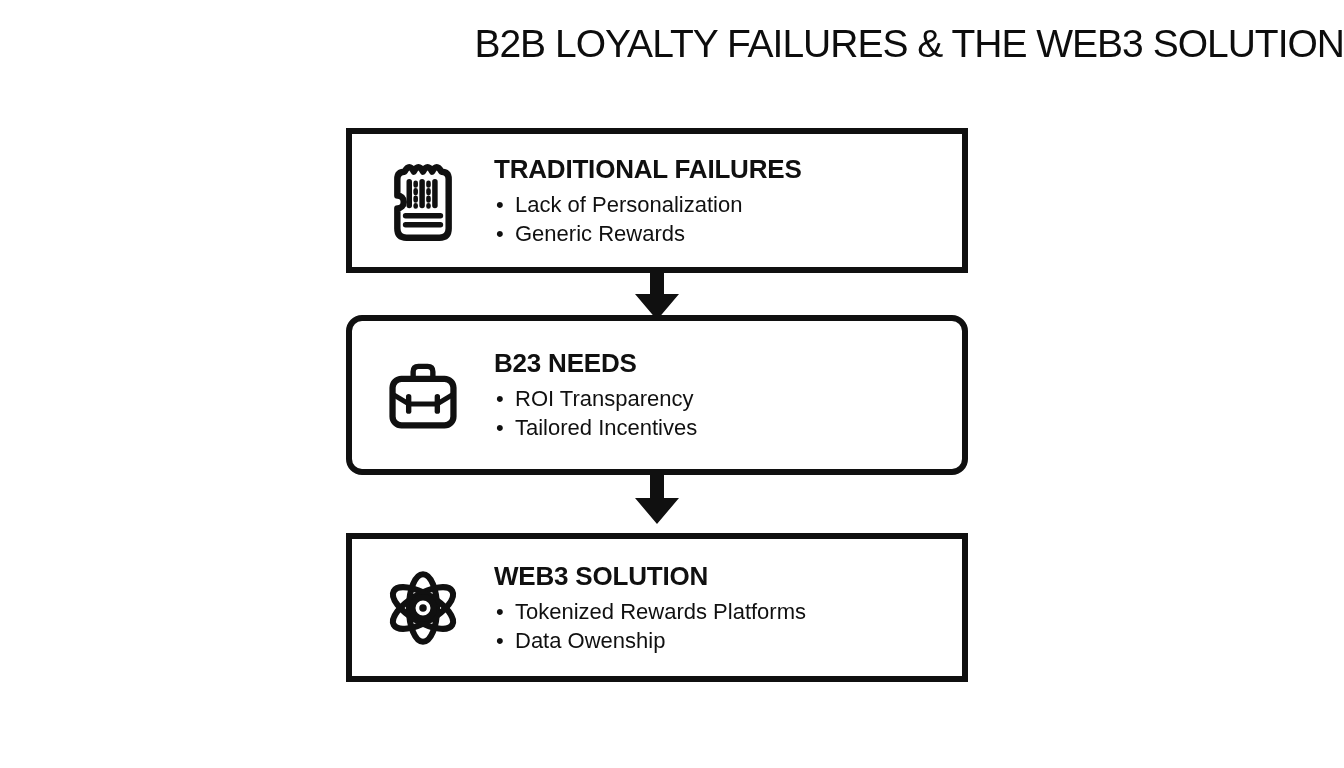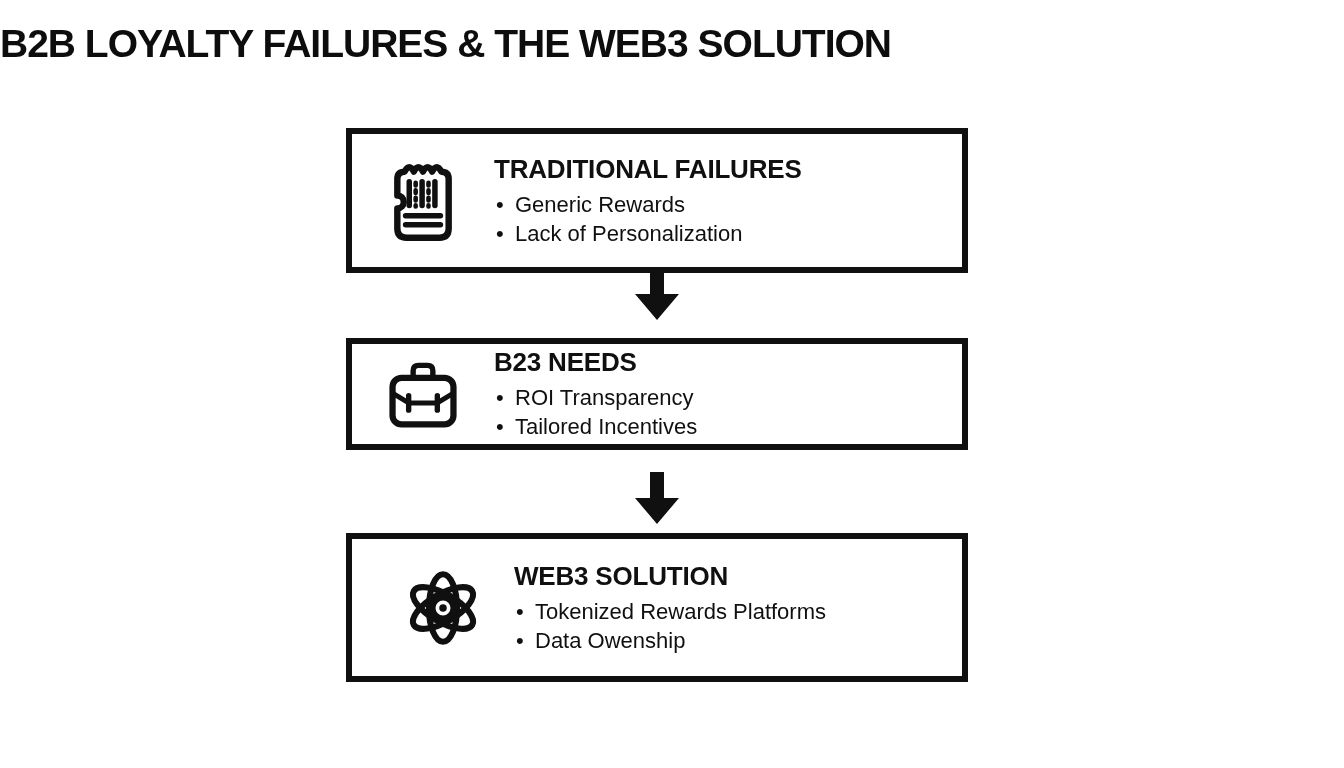--- a/index.html
+++ b/index.html
@@ -13,40 +13,40 @@
     position: relative;
     overflow: hidden;
     font-family: "Liberation Sans", sans-serif;
     color: #101010;
   }
   .title {
     position: absolute;
     top: 22px;
     left: 0;
     width: 100%;
-    text-align: left;
+    text-align: right;
     font-size: 39px;
-    font-weight: bold;
+    font-weight: normal;
     letter-spacing: -1px;
     color: #0d0d0d;
     white-space: nowrap;
   }
   .node {
     position: absolute;
     left: 346px;
     width: 622px;
     box-sizing: border-box;
     background: #ffffff;
     border: 6px solid #101010;
     display: flex;
     align-items: center;
   }
   #node-1 { top: 128px; height: 145px; }
-  #node-2 { top: 338px; height: 112px; }
-  #node-3 { top: 533px; height: 149px; padding-left: 20px; }
+  #node-2 { top: 315px; height: 160px; border-radius: 16px; }
+  #node-3 { top: 533px; height: 149px; }
   .node-icon {
     flex: 0 0 auto;
     margin-left: 26px;
     width: 90px;
     display: flex;
     justify-content: center;
     align-items: center;
   }
   .node-body { margin-left: 26px; }
   .node-heading {
@@ -100,22 +100,22 @@
       <path class="icon-stroke" stroke-width="6" d="M 47 27 V 53"></path>
       <path class="icon-stroke" stroke-width="5" stroke-dasharray="3 5.2" d="M 54 28 V 54"></path>
       <path class="icon-stroke" stroke-width="6" d="M 61 27 V 53"></path>
       <path class="icon-stroke" stroke-width="6" d="M 29 64 H 67"></path>
       <path class="icon-stroke" stroke-width="6" d="M 29 74 H 67"></path>
     </svg>
   </span>
   <div class="node-body">
     <h2 class="node-heading">TRADITIONAL FAILURES</h2>
     <ul class="node-bullets">
+      <li>Lack of Personalization</li>
       <li>Generic Rewards</li>
-      <li>Lack of Personalization</li>
     </ul>
   </div>
 </div>
 
 <svg class="arrow" id="arrow-1" width="44" height="50" viewBox="0 0 44 50">
   <polygon points="15,0 29,0 29,24 44,24 22,50 0,24 15,24" fill="#101010"></polygon>
 </svg>
 
 <div class="node" id="node-2">
   <span class="node-icon">

